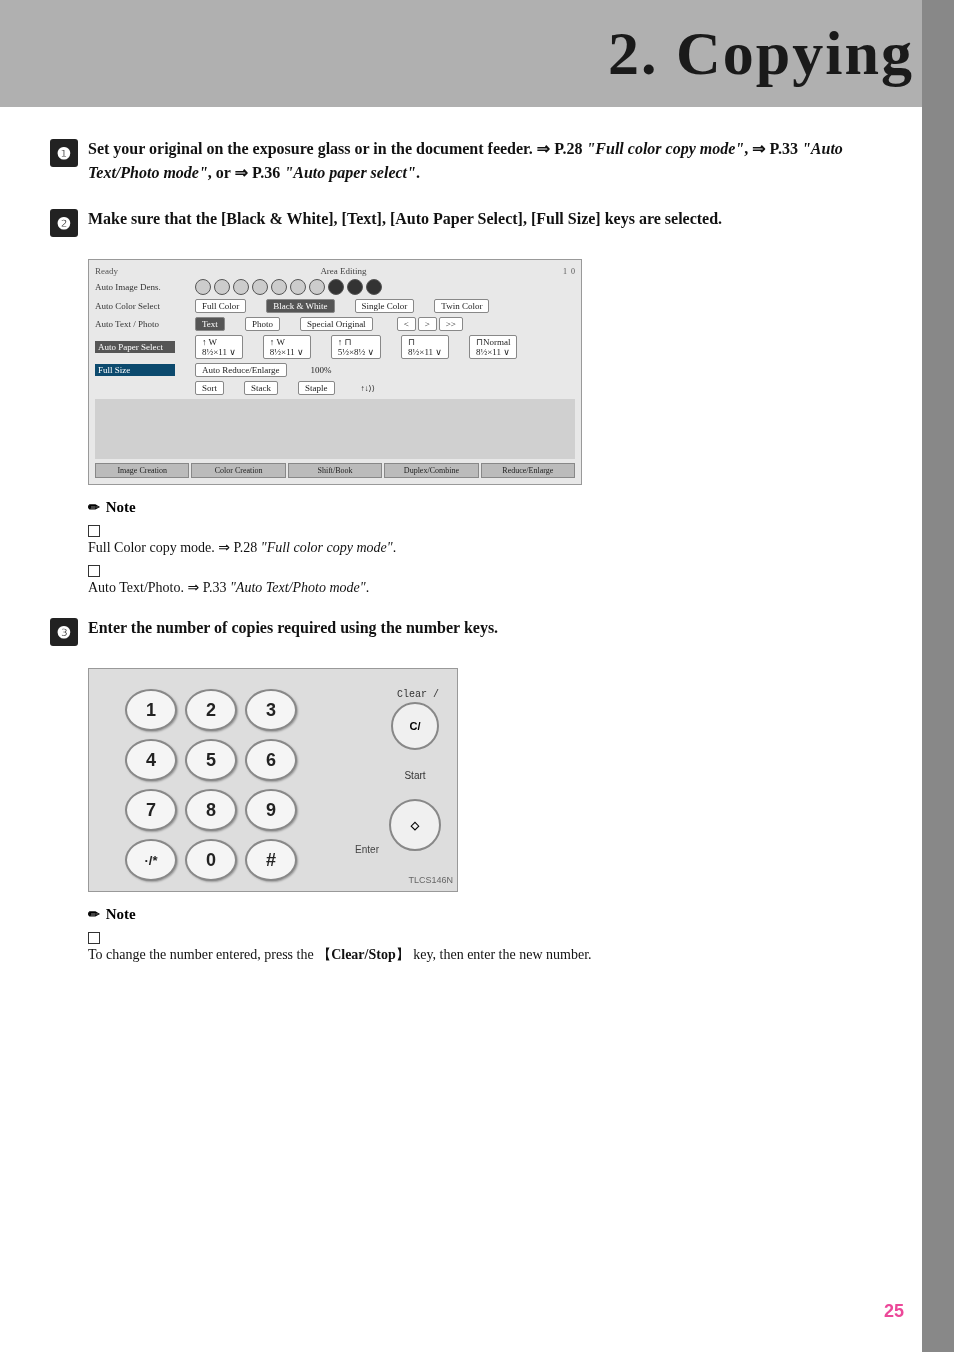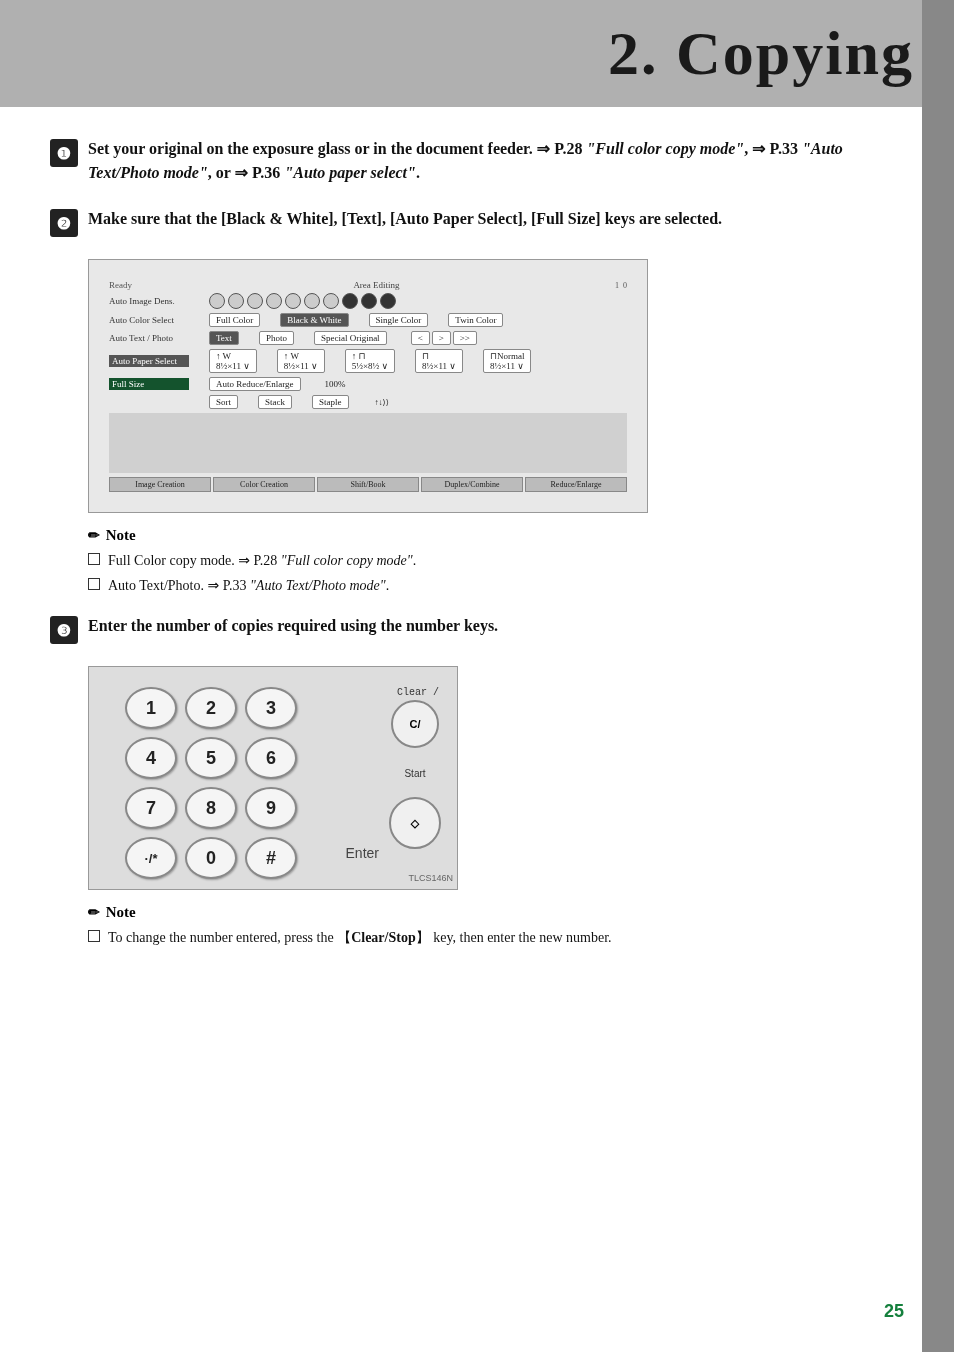--- a/index.html
+++ b/index.html
@@ -85,22 +85,22 @@
     }
     .step-text em {
       font-style: italic;
     }
 
     
     .control-panel {
       border: 1px solid #999;
       background: #e8e8e8;
       margin: 14px 0 14px 38px;
-      width: 560px;
-      padding: 20px;
+      width: 494px;
+      padding: 6px;
       font-size: 10px;
       color: #222;
     }
     .cp-row {
       display: flex;
       align-items: center;
       margin-bottom: 4px;
       gap: 20px;
     }
     .cp-label {
@@ -181,24 +181,24 @@
       font-size: 15px;
       font-weight: bold;
       margin-bottom: 6px;
     }
     .note-icon {
       font-size: 14px;
     }
     .note-item {
       display: flex;
       align-items: flex-start;
-      gap: 8px;
       font-size: 14px;
       margin-bottom: 4px;
       line-height: 1.5;
+      flex-direction: column;
     }
     .note-checkbox {
       width: 12px;
       height: 12px;
       border: 1px solid #333;
       flex-shrink: 0;
       margin-top: 3px;
       display: inline-block;
     }
     .note-text {
@@ -288,43 +288,43 @@
     }
     .key-label-start {
       font-size: 10px;
       font-family: Arial, sans-serif;
       text-align: center;
       margin-bottom: 18px;
       color: #333;
     }
     .keypad-enter-label {
       position: absolute;
-      bottom: 28px;
+      bottom: 36px;
       right: 78px;
-      font-size: 14px;
+      font-size: 10px;
       font-family: Arial, sans-serif;
       color: #444;
     }
     .keypad-model {
       position: absolute;
       bottom: 6px;
       right: 4px;
       font-size: 9px;
       color: #666;
       font-family: Arial, sans-serif;
     }
 
     
     .page-number {
       position: absolute;
       bottom: 30px;
       right: 50px;
       font-size: 18px;
       font-weight: bold;
-      color: #15803d;
+      color: #ec4899;
       font-family: Arial, sans-serif;
     }
   </style>
 </head>
 <body>
 
 <div class="right-strip"></div>
 
 <div class="header-bar">
   <h1 class="header-title">2. Copying</h1>
@@ -403,21 +403,21 @@
     <div class="cp-row">
       <div class="cp-label selected" style="background:#555;color:#fff;padding:1px 3px;font-size:9px;">Auto Paper Select</div>
       <div class="cp-btn">↑ W<br>8½×11 ∨</div>
       <div class="cp-btn">↑ W<br>8½×11 ∨</div>
       <div class="cp-btn">↑ ⊓<br>5½×8½ ∨</div>
       <div class="cp-btn">⊓<br>8½×11 ∨</div>
       <div class="cp-btn">⊓Normal<br>8½×11 ∨</div>
     </div>
 
     <div class="cp-row">
-      <div class="cp-label selected" style="background:#14532d;color:#fff;padding:1px 3px;font-size:9px;">Full Size</div>
+      <div class="cp-label selected" style="background:#0c4a6e;color:#fff;padding:1px 3px;font-size:9px;">Full Size</div>
       <div class="cp-btn">Auto Reduce/Enlarge</div>
       <div style="font-size:9px; margin-left:4px;">100%</div>
     </div>
 
     <div class="cp-row">
       <div class="cp-label"></div>
       <div class="cp-btn">Sort</div>
       <div class="cp-btn">Stack</div>
       <div class="cp-btn">Staple</div>
       <div style="font-size:8px; margin-left:6px;">↑↓⟩⟩</div>

